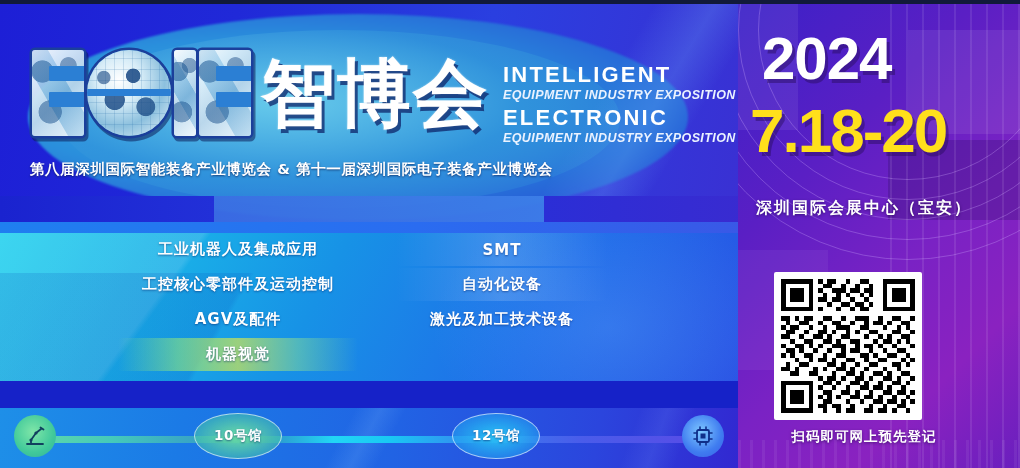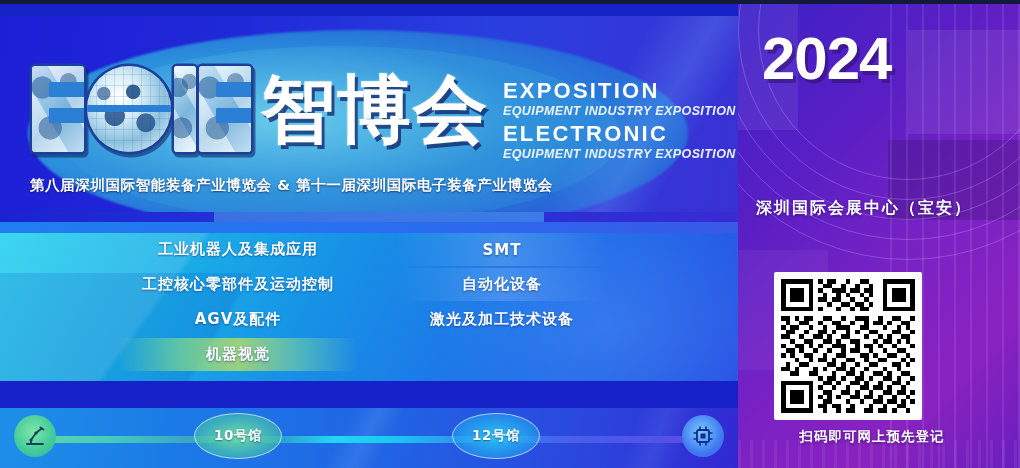--- a/index.html
+++ b/index.html
@@ -5,21 +5,21 @@
   html,body{margin:0;padding:0;background:#0b1030;}
   *{box-sizing:border-box;}
   .stage{
     position:relative;width:1020px;height:468px;overflow:hidden;
     font-family:"Liberation Sans","DejaVu Sans",sans-serif;
     background:#1622c8;
   }
 
   
   .top-left{
-    position:absolute;left:0;top:16px;width:760px;height:232px;
+    position:absolute;left:0;top:0;width:760px;height:232px;
     background:linear-gradient(100deg,#1d1fd6 0%,#2029d8 30%,#2a3fe0 62%,#3b2fd2 100%);
     overflow:hidden;
   }
   .top-left .ellipse{
     position:absolute;left:28px;top:14px;width:660px;height:206px;
     border-radius:50%/50%;
     background:radial-gradient(ellipse at 35% 45%,#3fb6e8 0%,#2a8fdc 42%,#2764d8 72%,rgba(32,70,216,0) 100%);
     filter:blur(1px);
   }
   .top-left .ellipse2{
@@ -137,21 +137,21 @@
     letter-spacing:2px;text-shadow:0 1px 3px rgba(30,5,70,.6);
     font-family:"DejaVu Sans","Liberation Sans",sans-serif;
   }
 
   .qr-box{
     position:absolute;left:36px;top:272px;width:148px;height:148px;background:#fff;
     padding:7px;border-radius:2px;
   }
   .qr-img{width:100%;height:100%;display:block;}
   .qr-cap{
-    position:absolute;left:12px;top:428px;width:244px;text-align:center;
+    position:absolute;left:4px;top:428px;width:244px;text-align:center;
     color:#fff;font-size:13.5px;font-weight:700;letter-spacing:1px;
     font-family:"DejaVu Sans","Liberation Sans",sans-serif;
     text-shadow:0 1px 3px rgba(30,5,70,.6);
   }
 
   
   .band{
     position:absolute;left:0;top:222px;width:760px;height:11px;
     background:linear-gradient(90deg,#1f7ff0 0%,#2a6cf0 55%,#3a57e6 100%);
   }
@@ -252,21 +252,21 @@
 
     <div class="logo-wrap">
       <div class="logo-mark">
         <span class="glyph E"></span>
         <span class="glyph O"></span>
         <span class="glyph I"></span>
         <span class="glyph E"></span>
       </div>
       <div class="cn-logo">智博会</div>
       <div class="en-block">
-        <div class="en-1">EXPOSITION</div>
+        <div class="en-1">INTELLIGENT</div>
         <div class="en-2">EQUIPMENT INDUSTRY EXPOSITION</div>
         <div class="en-3">ELECTRONIC</div>
         <div class="en-4">EQUIPMENT INDUSTRY EXPOSITION</div>
       </div>
     </div>
 
     <div class="cn-sub">第八届深圳国际智能装备产业博览会 &amp; 第十一届深圳国际电子装备产业博览会</div>
   </div>
 
   <div class="band"></div>
@@ -337,20 +337,21 @@
       <i style="width:300px;height:300px;"></i>
       <i style="width:340px;height:340px;"></i>
       <i style="width:380px;height:380px;"></i>
       <i style="width:420px;height:420px;"></i>
       <i style="width:460px;height:460px;"></i>
     </div>
     <div class="rp-stripes"></div>
     <div class="rp-bottomstripes"></div>
 
     <div class="year">2024</div>
+    <div class="dates">7.18-20</div>
     <div class="venue">深圳国际会展中心（宝安）</div>
 
     <div class="qr-box">
       <svg class="qr-img" viewBox="0 0 29 29" shape-rendering="crispEdges" aria-hidden="true">
         <rect width="29" height="29" fill="#fff"></rect>
         <g fill="#000">
           <rect x="0" y="0" width="7" height="1"></rect>
             <rect x="0" y="6" width="7" height="1"></rect>
           <rect x="0" y="0" width="1" height="7"></rect>
             <rect x="6" y="0" width="1" height="7"></rect>

